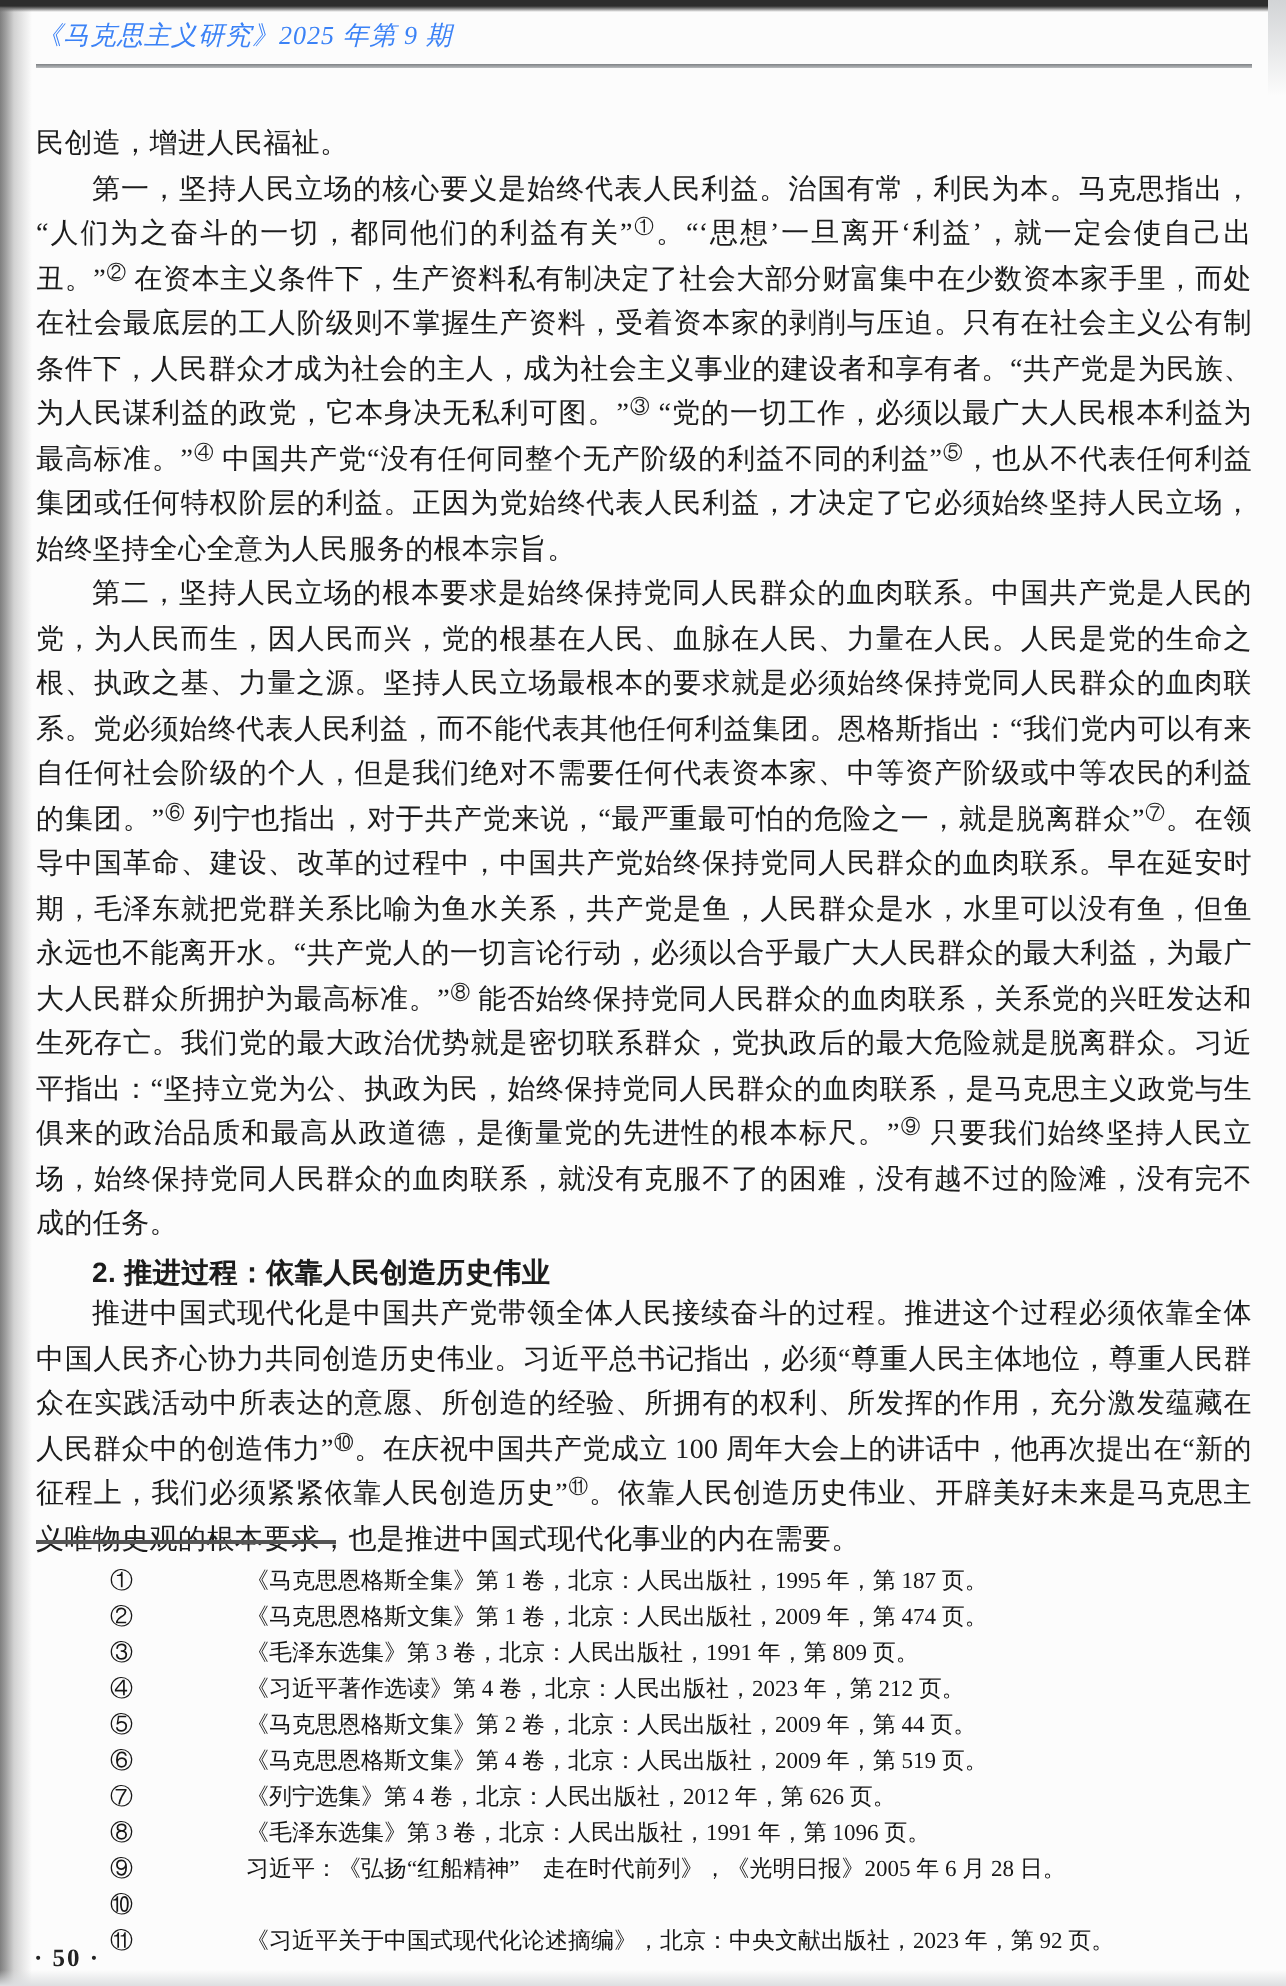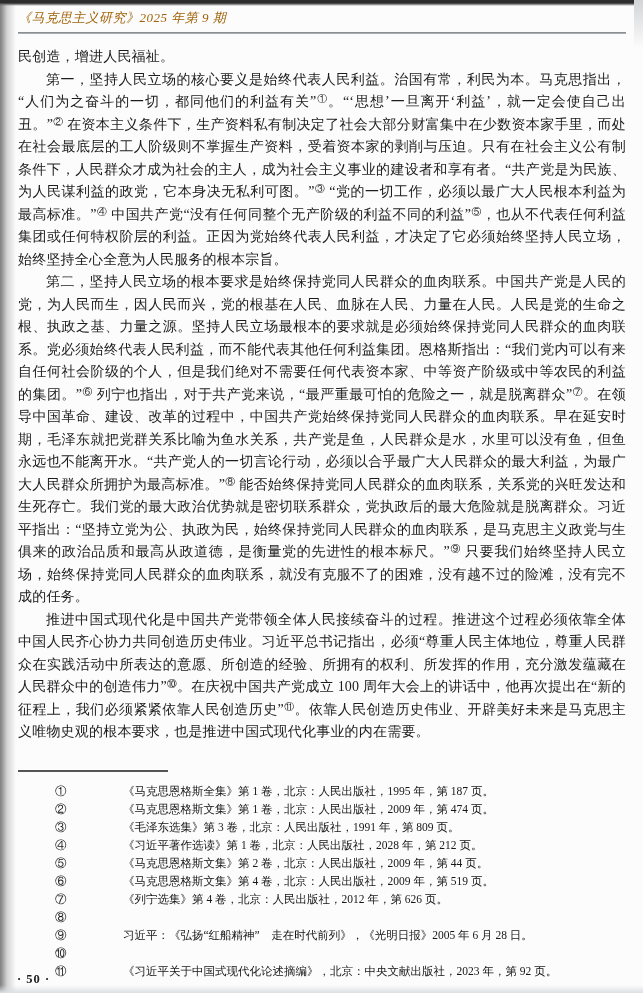--- a/index.html
+++ b/index.html
@@ -25,30 +25,30 @@
     position: absolute; top: 0; left: 0; bottom: 0; width: 17px;
     background: linear-gradient(to right, #7f7f7f 0px, #a0a0a0 3px, #d2d2d2 7px, rgba(252,252,252,0) 16px);
   }
   .bottom-edge-shadow {
     position: absolute; left: 0; right: 0; bottom: 0; height: 8px;
     background: linear-gradient(to bottom, rgba(252,252,252,0), #dddfe1);
   }
   
   .journal-header {
     position: absolute; top: 9px; left: 18px; right: 18px;
-    font-size: 13px; font-style: italic; letter-spacing: 0.5px; color: #a16207;
+    font-size: 13px; font-style: italic; letter-spacing: 0.5px; color: #3b82f6;
     white-space: nowrap;
   }
   .header-rule {
     position: absolute; top: 32px; left: 18px; width: 608px; height: 2px;
     background: linear-gradient(to bottom, #7e8184, #b9bcbe);
   }
   
   .body-text {
-    position: absolute; top: 46px; left: 18px; width: 608px;
+    position: absolute; top: 62px; left: 18px; width: 608px;
     font-size: 14px; line-height: 22.5px; text-align: justify;
     letter-spacing: 0.2px;
   }
   .body-text p { margin: 0; text-indent: 2em; }
   .body-text p.continuation { text-indent: 0; }
   .section-heading {
     font-weight: bold; text-indent: 2em; margin: 5px 0 3px 0;
     font-family: "Liberation Sans", sans-serif; font-size: 14px;
   }
   .body-text sup, .fn-text sup {
@@ -81,55 +81,57 @@
   <div class="top-right-corner"></div>
   <div class="bottom-edge-shadow"></div>
 
   <div class="journal-header">《马克思主义研究》2025 年第 9 期</div>
   <div class="header-rule"></div>
 
   <div class="body-text">
     <p class="continuation">民创造，增进人民福祉。</p>
     <p>第一，坚持人民立场的核心要义是始终代表人民利益。治国有常，利民为本。马克思指出，“人们为之奋斗的一切，都同他们的利益有关”<sup>①</sup>。“‘思想’一旦离开‘利益’，就一定会使自己出丑。”<sup>②</sup> 在资本主义条件下，生产资料私有制决定了社会大部分财富集中在少数资本家手里，而处在社会最底层的工人阶级则不掌握生产资料，受着资本家的剥削与压迫。只有在社会主义公有制条件下，人民群众才成为社会的主人，成为社会主义事业的建设者和享有者。“共产党是为民族、为人民谋利益的政党，它本身决无私利可图。”<sup>③</sup> “党的一切工作，必须以最广大人民根本利益为最高标准。”<sup>④</sup> 中国共产党“没有任何同整个无产阶级的利益不同的利益”<sup>⑤</sup>，也从不代表任何利益集团或任何特权阶层的利益。正因为党始终代表人民利益，才决定了它必须始终坚持人民立场，始终坚持全心全意为人民服务的根本宗旨。</p>
     <p>第二，坚持人民立场的根本要求是始终保持党同人民群众的血肉联系。中国共产党是人民的党，为人民而生，因人民而兴，党的根基在人民、血脉在人民、力量在人民。人民是党的生命之根、执政之基、力量之源。坚持人民立场最根本的要求就是必须始终保持党同人民群众的血肉联系。党必须始终代表人民利益，而不能代表其他任何利益集团。恩格斯指出：“我们党内可以有来自任何社会阶级的个人，但是我们绝对不需要任何代表资本家、中等资产阶级或中等农民的利益的集团。”<sup>⑥</sup> 列宁也指出，对于共产党来说，“最严重最可怕的危险之一，就是脱离群众”<sup>⑦</sup>。在领导中国革命、建设、改革的过程中，中国共产党始终保持党同人民群众的血肉联系。早在延安时期，毛泽东就把党群关系比喻为鱼水关系，共产党是鱼，人民群众是水，水里可以没有鱼，但鱼永远也不能离开水。“共产党人的一切言论行动，必须以合乎最广大人民群众的最大利益，为最广大人民群众所拥护为最高标准。”<sup>⑧</sup> 能否始终保持党同人民群众的血肉联系，关系党的兴旺发达和生死存亡。我们党的最大政治优势就是密切联系群众，党执政后的最大危险就是脱离群众。习近平指出：“坚持立党为公、执政为民，始终保持党同人民群众的血肉联系，是马克思主义政党与生俱来的政治品质和最高从政道德，是衡量党的先进性的根本标尺。”<sup>⑨</sup> 只要我们始终坚持人民立场，始终保持党同人民群众的血肉联系，就没有克服不了的困难，没有越不过的险滩，没有完不成的任务。</p>
+    <p class="section-heading">2. 推进过程：依靠人民创造历史伟业</p>
     <p>推进中国式现代化是中国共产党带领全体人民接续奋斗的过程。推进这个过程必须依靠全体中国人民齐心协力共同创造历史伟业。习近平总书记指出，必须“尊重人民主体地位，尊重人民群众在实践活动中所表达的意愿、所创造的经验、所拥有的权利、所发挥的作用，充分激发蕴藏在人民群众中的创造伟力”<sup>⑩</sup>。在庆祝中国共产党成立 100 周年大会上的讲话中，他再次提出在“新的征程上，我们必须紧紧依靠人民创造历史”<sup>⑪</sup>。依靠人民创造历史伟业、开辟美好未来是马克思主义唯物史观的根本要求，也是推进中国式现代化事业的内在需要。</p>
   </div>
 
   <div class="footnote-separator"></div>
   <div class="footnotes">
     <div class="fn-row">
       <span class="fn-marker">①</span>
       <span class="fn-text">《马克思恩格斯全集》第 1 卷，北京：人民出版社，1995 年，第 187 页。</span>
     </div>
     <div class="fn-row">
       <span class="fn-marker">②</span>
       <span class="fn-text">《马克思恩格斯文集》第 1 卷，北京：人民出版社，2009 年，第 474 页。</span>
     </div>
     <div class="fn-row">
       <span class="fn-marker">③</span>
       <span class="fn-text">《毛泽东选集》第 3 卷，北京：人民出版社，1991 年，第 809 页。</span>
     </div>
     <div class="fn-row">
       <span class="fn-marker">④</span>
-      <span class="fn-text">《习近平著作选读》第 1 卷，北京：人民出版社，2028 年，第 212 页。</span>
+      <span class="fn-text">《习近平著作选读》第 4 卷，北京：人民出版社，2023 年，第 212 页。</span>
     </div>
     <div class="fn-row">
       <span class="fn-marker">⑤</span>
       <span class="fn-text">《马克思恩格斯文集》第 2 卷，北京：人民出版社，2009 年，第 44 页。</span>
     </div>
     <div class="fn-row">
       <span class="fn-marker">⑥</span>
       <span class="fn-text">《马克思恩格斯文集》第 4 卷，北京：人民出版社，2009 年，第 519 页。</span>
     </div>
     <div class="fn-row">
       <span class="fn-marker">⑦</span>
       <span class="fn-text">《列宁选集》第 4 卷，北京：人民出版社，2012 年，第 626 页。</span>
     </div>
     <div class="fn-row">
       <span class="fn-marker">⑧</span>
+      <span class="fn-text">《毛泽东选集》第 3 卷，北京：人民出版社，1991 年，第 1096 页。</span>
     </div>
     <div class="fn-row">
       <span class="fn-marker">⑨</span>
       <span class="fn-text">习近平：《弘扬“红船精神”　走在时代前列》，《光明日报》2005 年 6 月 28 日。</span>
     </div>
     <div class="fn-row">
       <span class="fn-marker">⑩</span>
     </div>
     <div class="fn-row">
       <span class="fn-marker">⑪</span>

